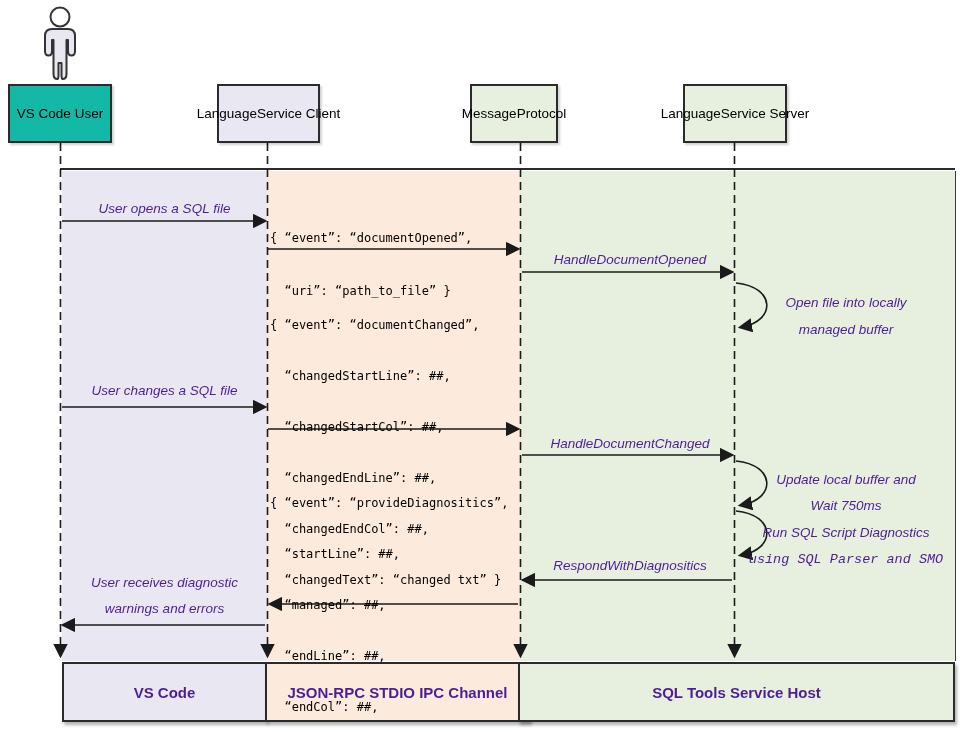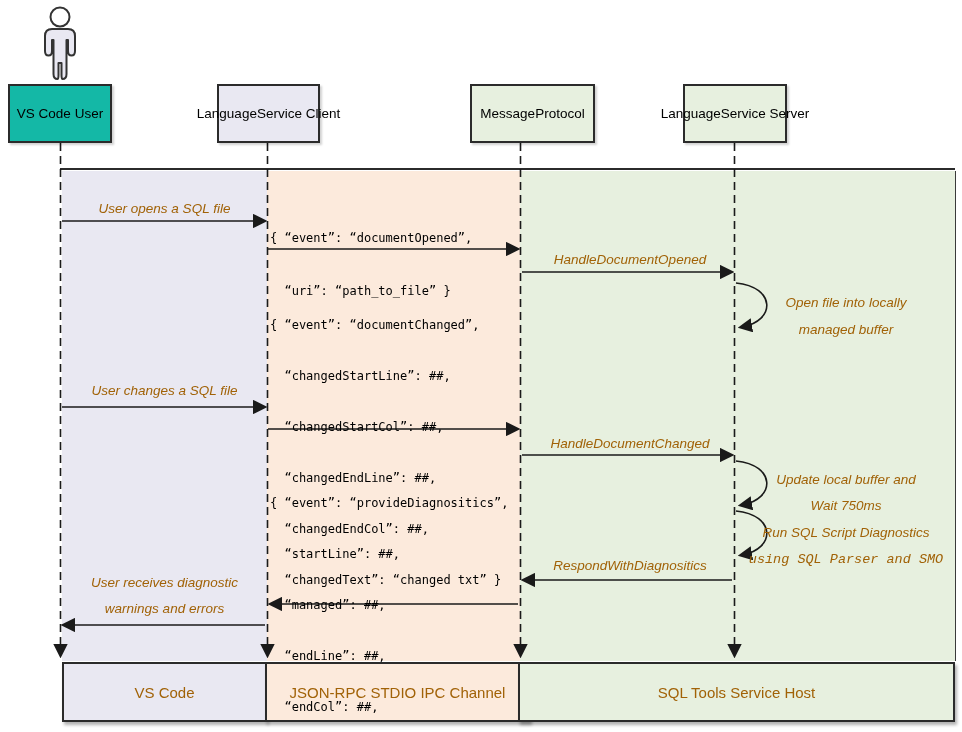--- a/index.html
+++ b/index.html
@@ -19,27 +19,27 @@
     border:2px solid #2b2b2b; display:flex; flex-direction:row;
     align-items:center; justify-content:center; z-index:4;
     font-size:13.5px; color:#000; text-align:center;
     box-shadow:2px 2px 2px rgba(0,0,0,0.18);
   }
   .actor-box .bl { line-height:26px; white-space:nowrap; }
 
   .foot-box {
     position:absolute; top:662px; height:60px; box-sizing:border-box;
     border:2px solid #2b2b2b; display:flex; align-items:center; justify-content:center;
-    z-index:4; font-size:15px; font-weight:normal; color:#a16207;
+    z-index:4; font-size:15px; font-weight:bold; color:#4c1d95;
     box-shadow:2px 3px 3px rgba(0,0,0,0.3);
   }
 
   .lbl {
     position:absolute; z-index:5; font-style:italic; font-size:13.5px;
-    color:#a16207; text-align:center; white-space:nowrap; line-height:16px;
+    color:#4c1d95; text-align:center; white-space:nowrap; line-height:16px;
   }
   .mono {
     position:absolute; z-index:5; color:#000; white-space:pre;
     font-family:"DejaVu Sans Mono","Liberation Mono",monospace; font-size:12px;
   }
   .mono div { height:23px; line-height:23px; }
   .mono.wide div { height:25px; line-height:25px; }
 </style>
 </head>
 <body>
@@ -100,21 +100,21 @@
     </g>
   </svg>
 
   <div class="actor-box" style="left: 8px; width: 104px; background-color: #14b8a6;">
     <div class="bl">VS Code User</div>
   </div>
   <div class="actor-box" style="left: 217px; width: 103px; background-color: rgb(233, 232, 242);">
     <div class="bl">Language</div>
     <div class="bl">Service Client</div>
   </div>
-  <div class="actor-box" style="left: 470px; width: 125px; background-color: rgb(231, 240, 223);">
+  <div class="actor-box" style="left: 470px; width: 88px; background-color: rgb(231, 240, 223);">
     <div class="bl">Message</div>
     <div class="bl">Protocol</div>
   </div>
   <div class="actor-box" style="left: 683px; width: 104px; background-color: rgb(231, 240, 223);">
     <div class="bl">Language</div>
     <div class="bl">Service Server</div>
   </div>
 
   <div class="lbl" style="left:62px; width:205px; top:201px;">User opens a SQL file</div>
   <div class="lbl" style="left:62px; width:205px; top:383px;">User changes a SQL file</div>

